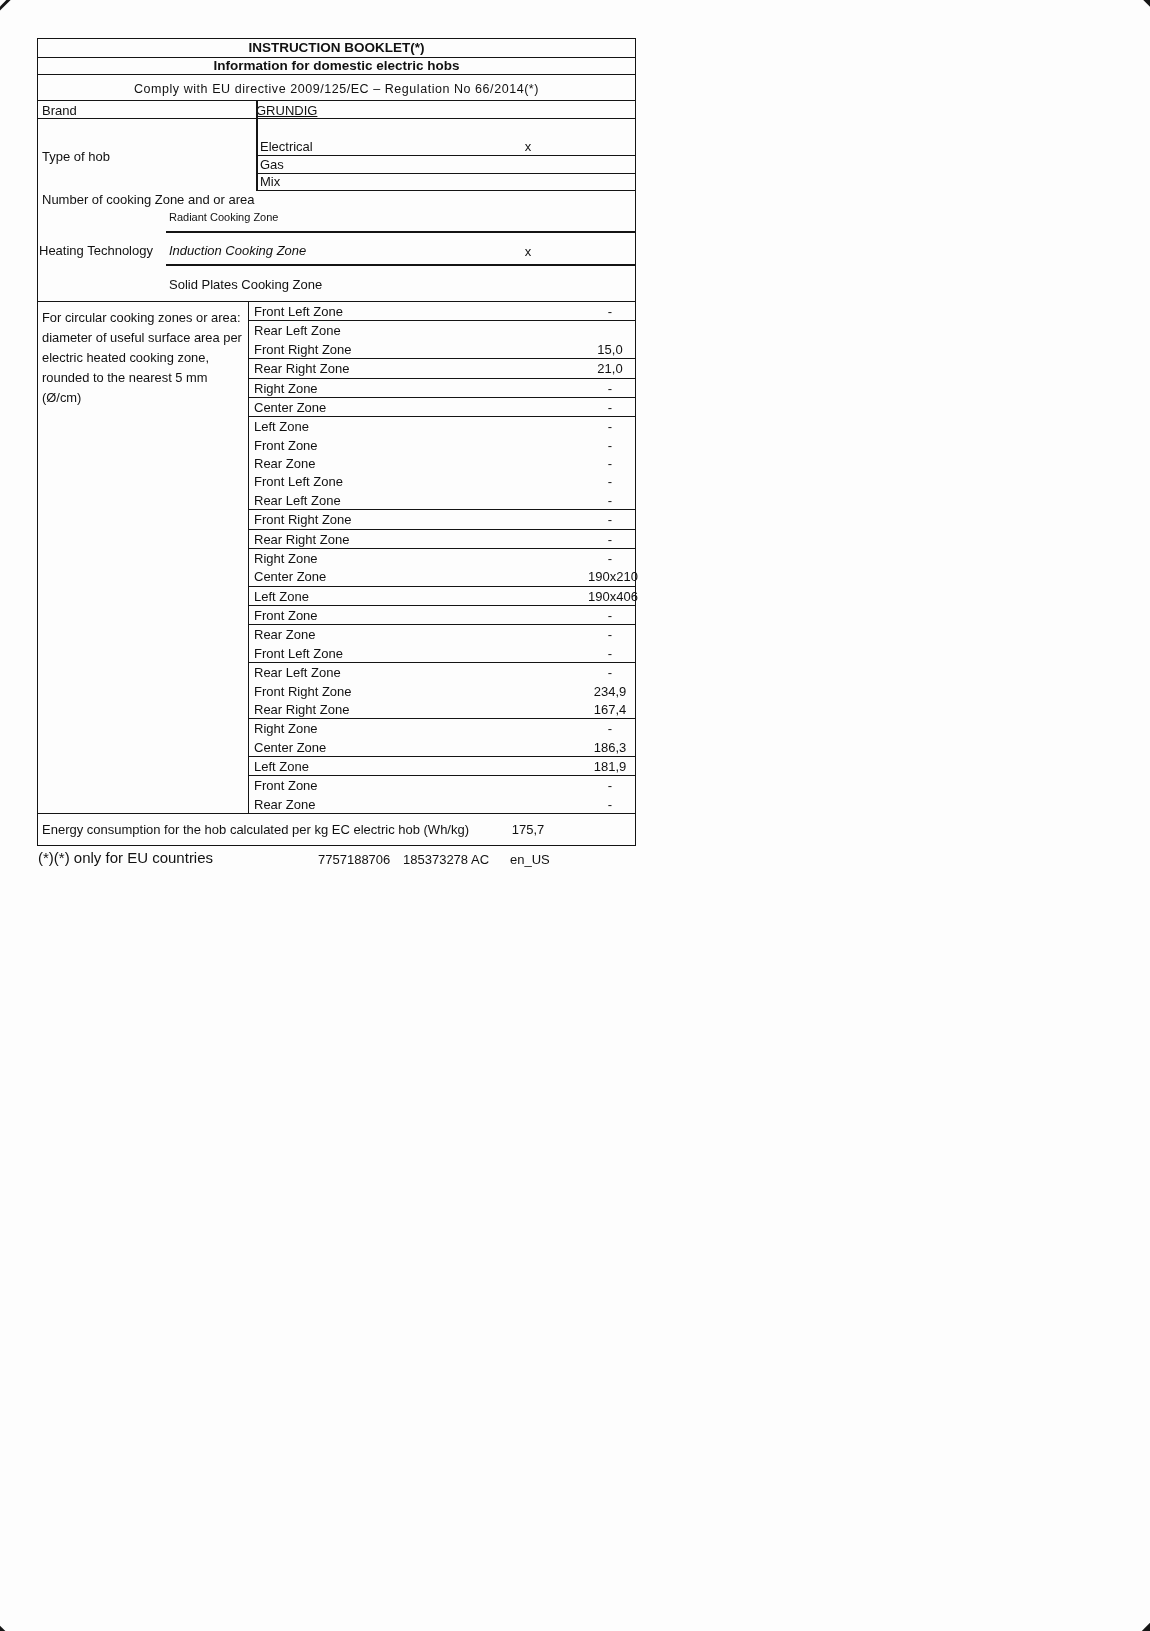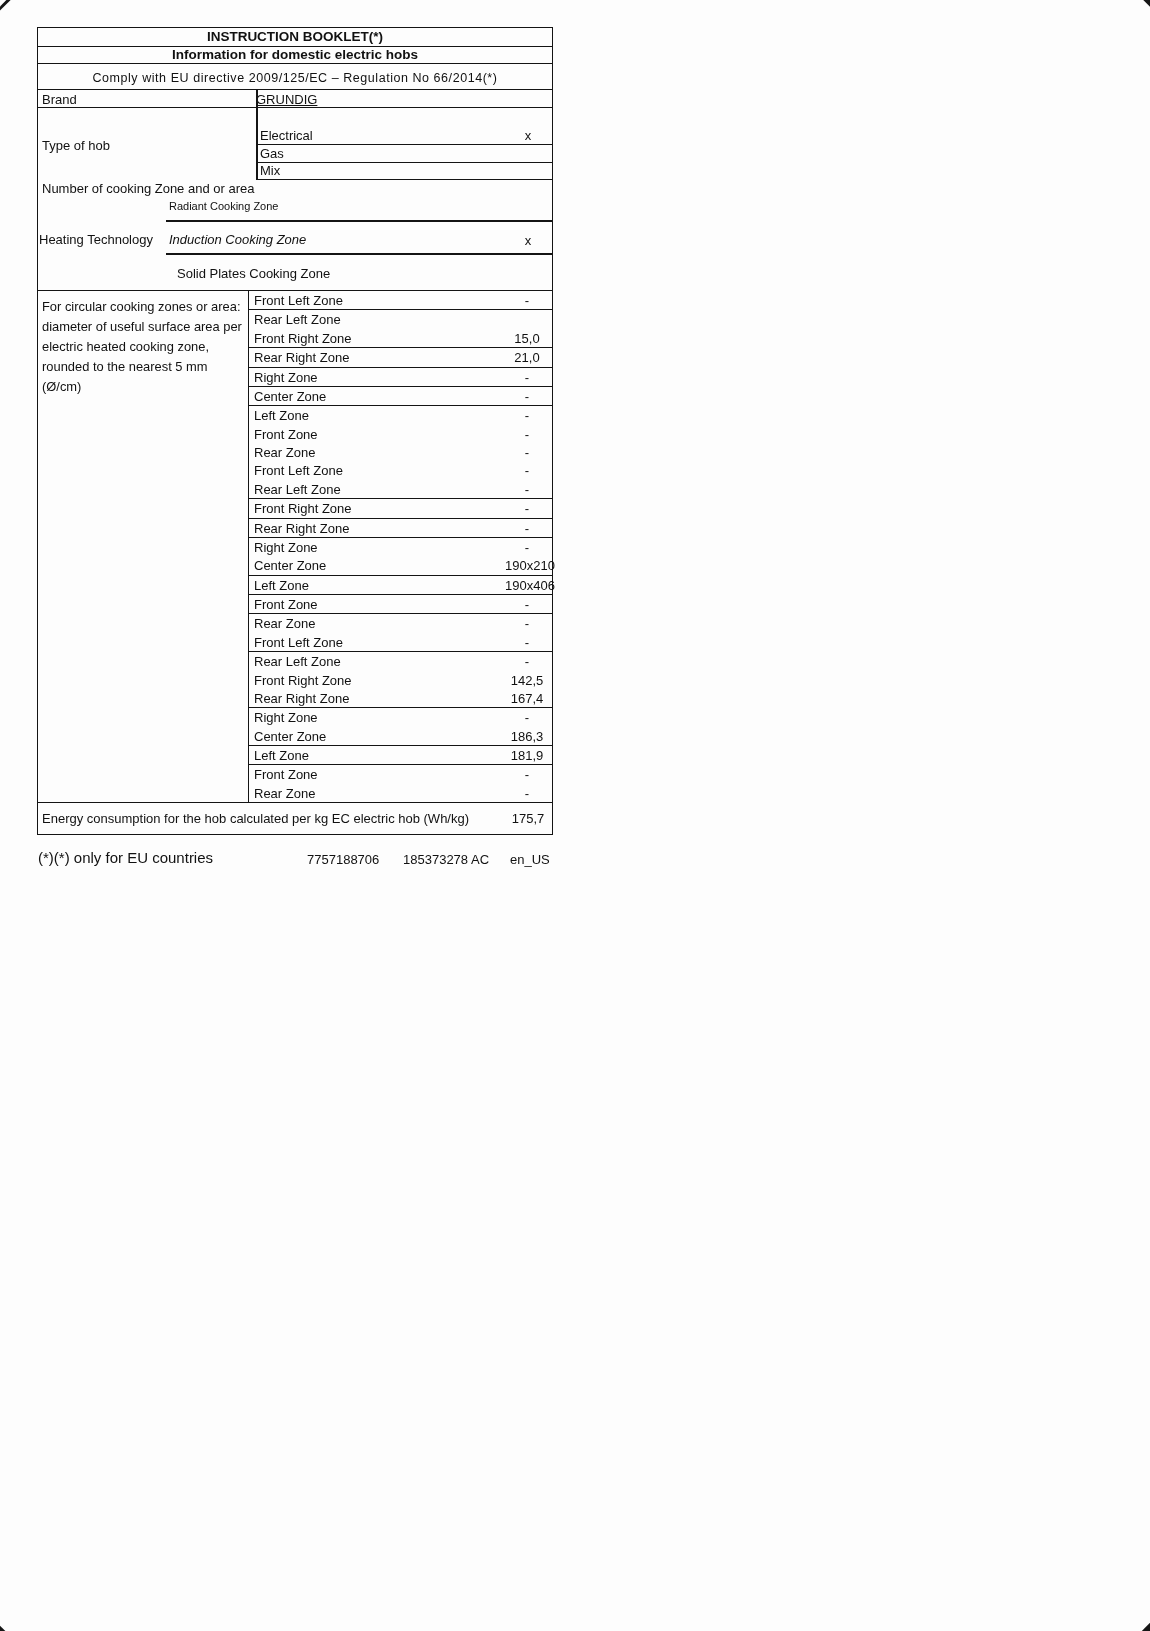--- a/index.html
+++ b/index.html
@@ -9,21 +9,21 @@
     font-family:"Liberation Sans","DejaVu Sans",sans-serif;
     -webkit-font-smoothing:antialiased;
   }
   .corner{position:absolute;background:#161616;}
   .corner-tl{left:-6px;top:2px;width:22px;height:3px;transform:rotate(-45deg);}
   .corner-tr{right:-6px;top:-6px;width:11px;height:11px;transform:rotate(45deg);}
   .corner-br{right:-7px;bottom:-7px;width:13px;height:13px;transform:rotate(45deg);}
   .corner-bl{left:-5px;bottom:-5px;width:9px;height:9px;transform:rotate(45deg);}
 
   .doc{
-    position:absolute;left:37px;top:27px;width:516px;height:808px;
+    position:absolute;left:37px;top:38px;width:599px;height:808px;
     border:1.6px solid #141414;box-sizing:border-box;font-size:13px;
   }
   .hrow{position:relative;box-sizing:border-box;width:100%;}
   .bb{border-bottom:1.6px solid #141414;}
   .r-title{height:19px;line-height:18px;text-align:center;font-weight:bold;font-size:13.5px;}
   .r-info{height:17px;line-height:16px;text-align:center;font-weight:bold;font-size:13.5px;}
   .r-comply{height:26px;line-height:14px;padding-top:7px;text-align:center;font-size:12.5px;letter-spacing:.55px;}
   .r-brand{height:18px;line-height:17px;}
   .r-model{height:21px;line-height:17px;}
   .lab{position:absolute;left:4px;top:1px;}
@@ -54,21 +54,21 @@
   .zrow.line{border-bottom:1.6px solid #141414;}
   .zrow .zlabel{position:absolute;left:5px;top:1px;}
   .zrow .zval{position:absolute;right:3px;top:1px;width:44px;text-align:center;}
 
   .hob-row{position:absolute;left:0;right:0;top:774px;height:34px;border-top:1.9px solid #141414;box-sizing:border-box;}
   .hob-row .hlab{position:absolute;left:4px;top:8px;}
   .hob-row .hval{position:absolute;left:468px;top:8px;width:44px;text-align:center;}
 
   .footer-note{position:absolute;left:38px;top:849px;font-size:15px;}
   .footer-num{position:absolute;top:852px;font-size:13px;}
-  .fn-doc{left:307px;}
+  .fn-doc{left:318px;}
   .fn-ref{left:403px;}
   .fn-lang{left:510px;}
 </style>
 </head>
 <body>
 
 <div class="corner corner-tl"></div>
 <div class="corner corner-tr"></div>
 <div class="corner corner-br"></div>
 <div class="corner corner-bl"></div>
@@ -100,21 +100,21 @@
   <div class="vline" style="left:218px;top:62px;height:90px;"></div>
 
   <div class="num-zones">Number of cooking Zone and or area</div>
 
   <div class="heat-opt heat-small" style="top:171px;">Radiant Cooking Zone</div>
   <div class="hline" style="left:128px;right:0;top:192px;"></div>
   <div class="heat-label">Heating Technology</div>
   <div class="heat-opt" style="top:205px;font-style:italic;">Induction Cooking Zone</div>
   <span class="heat-x" style="top:205px;">x</span>
   <div class="hline" style="left:128px;right:0;top:225px;"></div>
-  <div class="heat-opt" style="top:239px;margin-left:8px;">Solid Plates Cooking Zone</div>
+  <div class="heat-opt" style="top:239px;">Solid Plates Cooking Zone</div>
 
   <div class="zones">
     <div class="zone-label zl-0">For circular cooking zones or area: diameter of useful surface area per electric heated cooking zone, rounded to the nearest 5 mm (Ø/cm)</div>
     <div class="zone-rows">
         <div class="zrow line">
           <span class="zlabel">Front Left Zone</span>
           <span class="zval">-</span>
         </div>
         <div class="zrow">
           <span class="zlabel">Rear Left Zone</span>
@@ -187,21 +187,21 @@
         <div class="zrow line">
           <span class="zlabel">Front Left Zone</span>
           <span class="zval">-</span>
         </div>
         <div class="zrow">
           <span class="zlabel">Rear Left Zone</span>
           <span class="zval">-</span>
         </div>
         <div class="zrow">
           <span class="zlabel">Front Right Zone</span>
-          <span class="zval">142,5</span>
+          <span class="zval">234,9</span>
         </div>
         <div class="zrow line">
           <span class="zlabel">Rear Right Zone</span>
           <span class="zval">167,4</span>
         </div>
         <div class="zrow">
           <span class="zlabel">Right Zone</span>
           <span class="zval">-</span>
         </div>
         <div class="zrow line">

